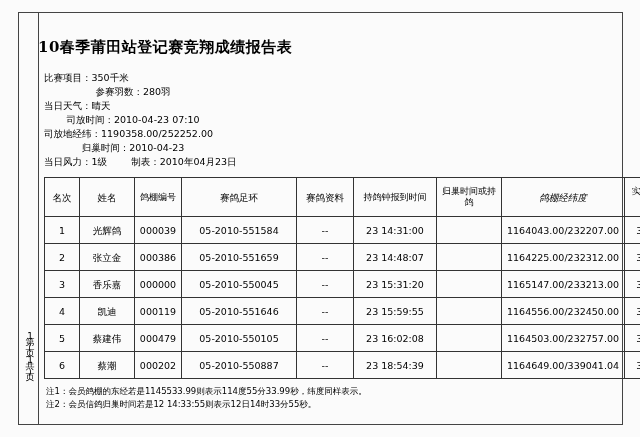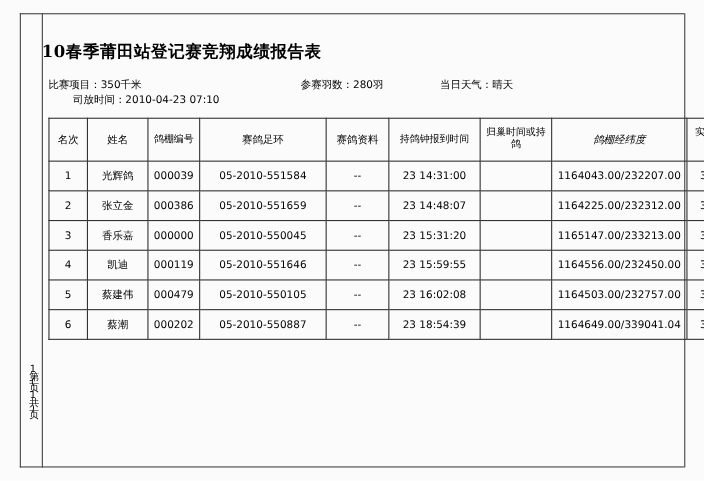--- a/index.html
+++ b/index.html
@@ -83,20 +83,21 @@
   .meta {
     margin-top: 14px;
     padding-left: 6px;
     padding-right: 10px;
     font-size: 9.5px;
     line-height: 14px;
   }
   .meta-row {
     display: flex;
     width: 100%;
+    flex-direction: column;
   }
   .meta-col-a { width: 178px; }
   .meta-col-b { width: 178px; text-align: center; }
   .meta-col-c { flex: 1; }
 
   table.grid {
     margin-top: 8px;
     margin-left: 6px;
     border-collapse: collapse;
     font-size: 9.5px;
@@ -170,20 +171,33 @@
         </div>
         <div class="meta-col-c">
           <span>当日天气：</span><span>晴天</span>
         </div>
       </div>
       <div class="meta-row">
         <div class="meta-col-b">
           <span>司放时间：</span><span>2010-04-23 07:10</span>
         </div>
       </div>
+      <div class="meta-row">
+        <div class="meta-col-a">
+          <span>司放地经纬：</span><span>1190358.00/252252.00</span>
+        </div>
+        <div class="meta-col-b">
+          <span>归巢时间：</span><span>2010-04-23</span>
+        </div>
+        <div class="meta-col-c">
+          <span>当日风力：</span><span>1级</span>
+          &nbsp;&nbsp;&nbsp;&nbsp;&nbsp;&nbsp;
+          <span>制表：</span><span>2010年04月23日</span>
+        </div>
+      </div>
     </div>
 
     <table class="grid">
       <thead>
         <tr>
           <th class="col-rank">名次</th>
           <th class="col-name">姓名</th>
           <th class="col-loftno hdr2">鸽棚编号</th>
           <th class="col-ring">赛鸽足环</th>
           <th class="col-data">赛鸽资料</th>
@@ -263,15 +277,19 @@
           <td>--</td>
           <td>23 18:54:39</td>
           <td></td>
           <td>1164649.00/339041.04</td>
           <td>312.659</td>
 
         </tr>
       </tbody>
     </table>
 
+    <div class="notes">
+      <div>注1：会员鸽棚的东经若是1145533.99则表示114度55分33.99秒，纬度同样表示。</div>
+      <div>注2：会员信鸽归巢时间若是12 14:33:55则表示12日14时33分55秒。</div>
+    </div>
 
   </div>
 </div>
 
 </body></html>

